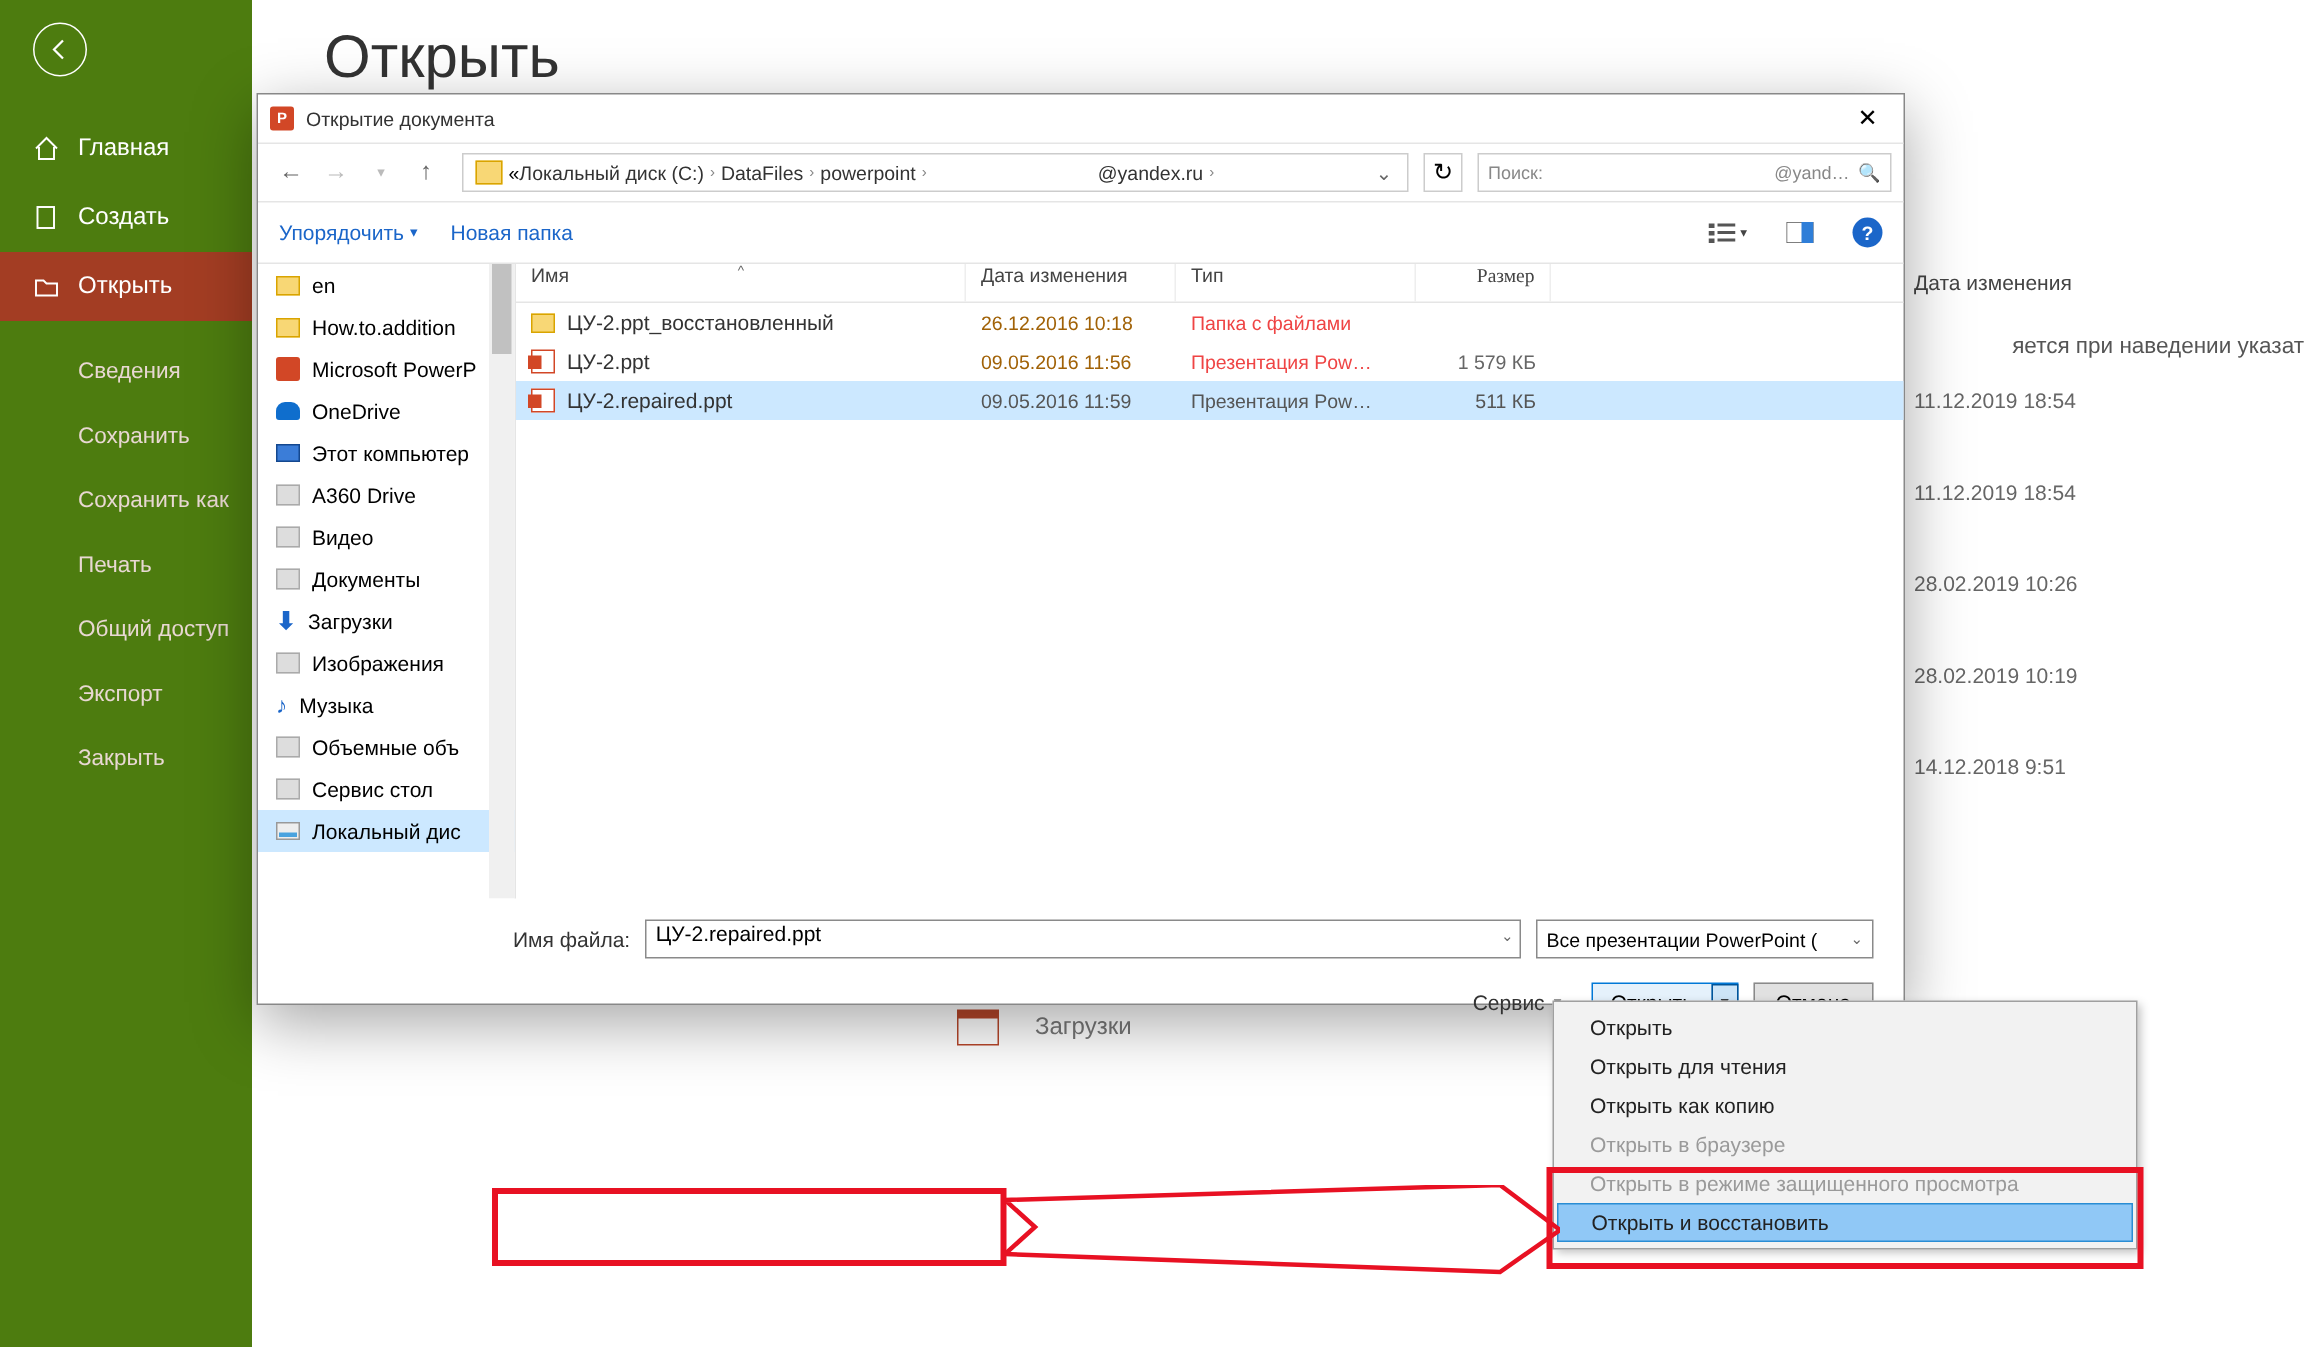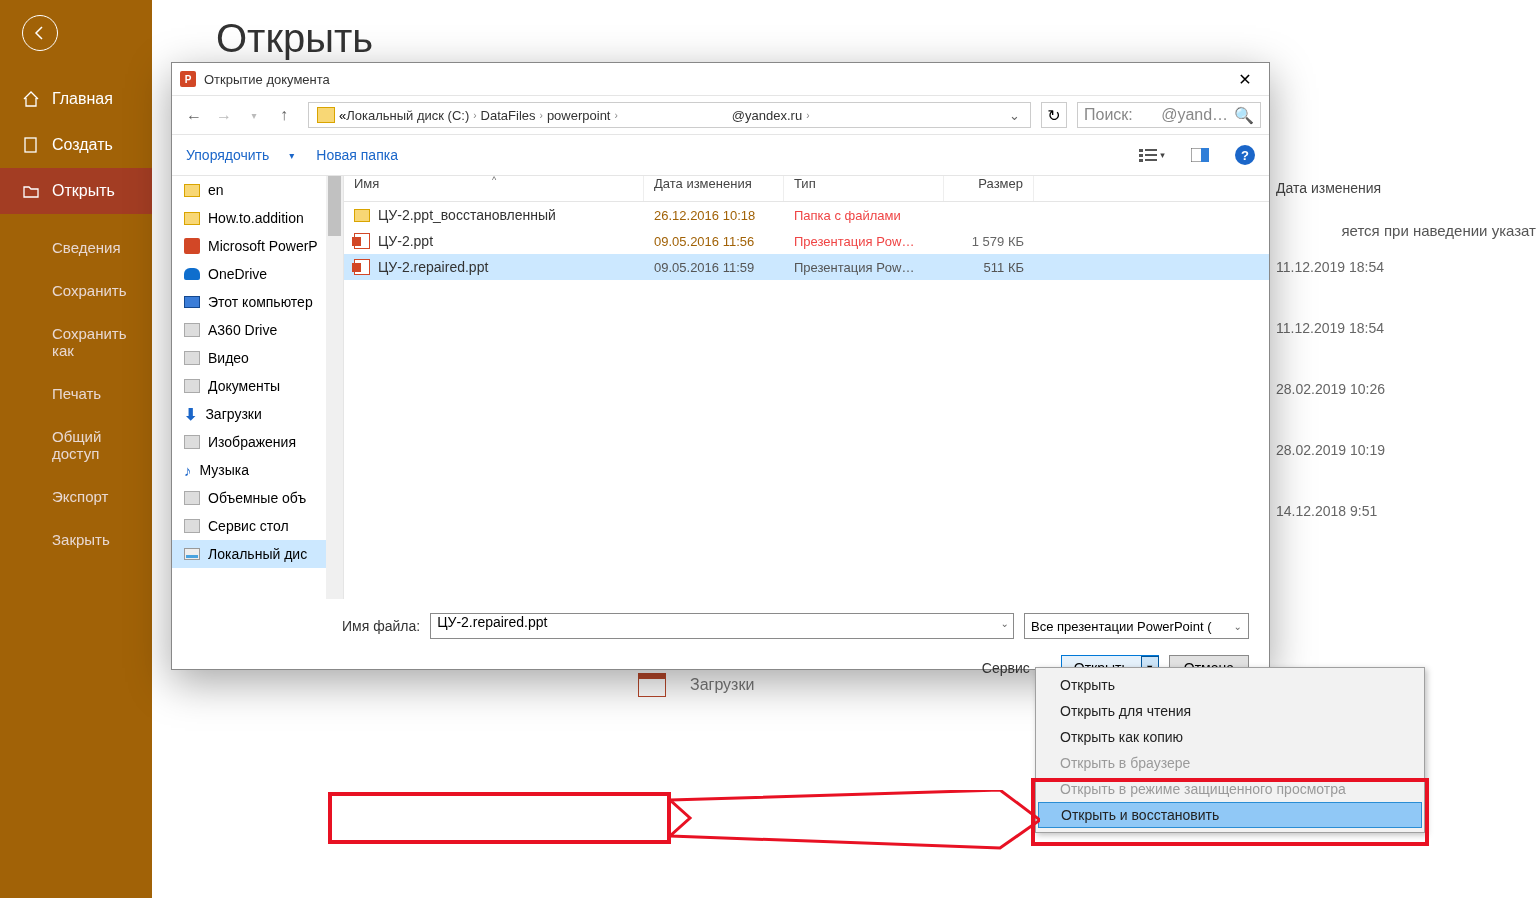--- a/index.html
+++ b/index.html
@@ -1,19 +1,19 @@
 <!DOCTYPE html>
 <html><head>
 <meta charset="utf-8">
 <style>
 * { margin: 0; padding: 0; box-sizing: border-box; font-family: "Segoe UI", Arial, sans-serif; }
 body { width: 1536px; height: 898px; background: #fff; overflow: hidden; position: relative; }
 
 
-.backstage-sidebar { position: absolute; left: 0; top: 0; width: 152px; height: 898px; background: #a16207; color: #fff; }
+.backstage-sidebar { position: absolute; left: 0; top: 0; width: 168px; height: 898px; background: #4d7c0f; color: #fff; }
 .back-circle { width: 36px; height: 36px; border: 1.5px solid #fff; border-radius: 50%; margin: 15px 0 25px 22px; display: flex; align-items: center; justify-content: center; cursor: pointer; }
 .back-circle svg { width: 16px; height: 16px; }
 .bs-item { display: flex; align-items: center; padding: 14px 0 14px 22px; font-size: 16px; cursor: pointer; }
 .bs-item.active { background: #A33D23; }
 .bs-item .ic { width: 20px; margin-right: 10px; display: inline-flex; }
 .bs-sub { padding: 13px 0 13px 52px; font-size: 15px; color: #e8d8d2; cursor: pointer; }
 
 .backstage-content { position: absolute; left: 168px; top: 0; right: 0; height: 898px; background: #fff; padding: 0 48px; }
 .bs-title { font-size: 40px; font-weight: 300; color: #333; margin-top: 16px; }
 .right-meta { position: absolute; right: 0; top: 180px; width: 260px; font-size: 14px; color: #666; }
@@ -33,27 +33,27 @@
 
 .dlg-nav { height: 40px; border-top: 1px solid #e5e5e5; border-bottom: 1px solid #e5e5e5; display: flex; align-items:center; padding: 0 8px; gap: 2px; }
 .nav-btn { width:28px; height:28px; display:flex; align-items:center; justify-content:center; color:#666; cursor:pointer; font-size:16px; }
 .nav-btn.disabled { color:#bbb; }
 .addr { flex:1; display:flex; align-items:center; border:1px solid #ccc; height:26px; margin:0 8px; padding:0 4px; font-size:13px; }
 .addr .fld { width:18px; height:16px; background:#F8D775; border:1px solid #D9A400; margin:0 4px; }
 .addr .sep { color:#888; margin:0 4px; font-size:10px; }
 .addr .seg { color:#333; cursor:pointer; }
 .addr .drop { margin-left:auto; color:#666; padding:0 6px; }
 .refresh { width:26px; height:26px; border:1px solid #ccc; display:flex; align-items:center; justify-content:center; margin-right:8px; cursor:pointer; }
-.search { width:184px; height:26px; border:1px solid #ccc; display:flex; align-items:center; padding:0 6px; font-size:16px; }
+.search { width:276px; height:26px; border:1px solid #ccc; display:flex; align-items:center; padding:0 6px; font-size:12px; }
 .search .lbl { color:#888; }
 .search .ph { color:#888; margin-left:auto; }
 .search .mg { margin-left:6px; color:#666; }
 
 .dlg-toolbar { height: 40px; display:flex; align-items:center; padding:0 14px; font-size:14px; gap:22px; }
-.dlg-toolbar .link { color:#1B66C9; cursor:pointer; display:flex; align-items:center; gap:20px; }
+.dlg-toolbar .link { color:#1B66C9; cursor:pointer; display:flex; align-items:center; gap:4px; }
 .dlg-toolbar .spacer { flex:1; }
 .dlg-toolbar .tbtn { width:26px; height:26px; display:flex; align-items:center; justify-content:center; cursor:pointer; color:#444; }
 .help { width:20px; height:20px; background:#1B66C9; color:#fff; border-radius:50%; font-size:13px; font-weight:bold; display:flex; align-items:center; justify-content:center; }
 
 .dlg-body { display:flex; height: 424px; border-top:1px solid #e5e5e5; }
 .tree { width:172px; border-right:1px solid #e5e5e5; overflow:hidden; position:relative; font-size:14px; }
 .tree .scroll { position:absolute; right:0; top:0; bottom:0; width:17px; background:#f0f0f0; }
 .tree .thumb { position:absolute; right:2px; top:0; width:13px; height:60px; background:#c1c1c1; }
 .tree-item { display:flex; align-items:center; height:28px; padding-left:12px; gap:8px; cursor:pointer; white-space:nowrap; }
 .tree-item.sel { background:#CCE8FF; }
@@ -66,21 +66,21 @@
 .ico-music { color:#1B66C9; font-size:15px; }
 .ico-disk { width:16px; height:12px; background:#eee; border:1px solid #999; position:relative; }
 .ico-disk::after{content:"";position:absolute;left:1px;right:1px;bottom:1px;height:3px;background:#4aa3df;}
 
 .files { flex:1; position:relative; }
 .files-header { display:flex; height:26px; border-bottom:1px solid #e5e5e5; font-size:13px; color:#444; }
 .files-header > div { display:flex; align-items:flex-start; padding:0 10px; border-right:1px solid #eee; }
 .col-name { width:300px; }
 .col-date { width:140px; }
 .col-type { width:160px; }
-.col-size { width:90px; justify-content:flex-end; }
+.col-size { width:90px; justify-content:flex-end;font-family:Liberation Serif, serif; }
 .sort-ind { width:100%; text-align:center; font-size:9px; color:#666; position:absolute; top:-1px; left:60px;}
 .file-row { display:flex; height:26px; align-items:center; font-size:14px; color:#333; }
 .file-row.sel { background:#CCE8FF; }
 .file-row .cn { width:300px; display:flex; align-items:center; padding-left:10px; gap:8px; }
 .file-row .cd { width:140px; color:#a16207; font-size:13px; padding-left:10px;}
 .file-row .ct { width:160px; color:#ef4444; font-size:13px; padding-left:10px; white-space:nowrap; overflow:hidden; text-overflow:ellipsis;}
 .file-row .cs { width:90px; color:#666; font-size:13px; text-align:right; padding-right:10px;}
 .file-row.sel .cd,.file-row.sel .ct,.file-row.sel .cs{color:#555;}
 .ico-ppt { width:16px; height:16px; background:#fff; border:1px solid #D24726; position:relative; }
 .ico-ppt::before { content:""; position:absolute; left:-3px; top:3px; width:9px; height:9px; background:#D24726; }

